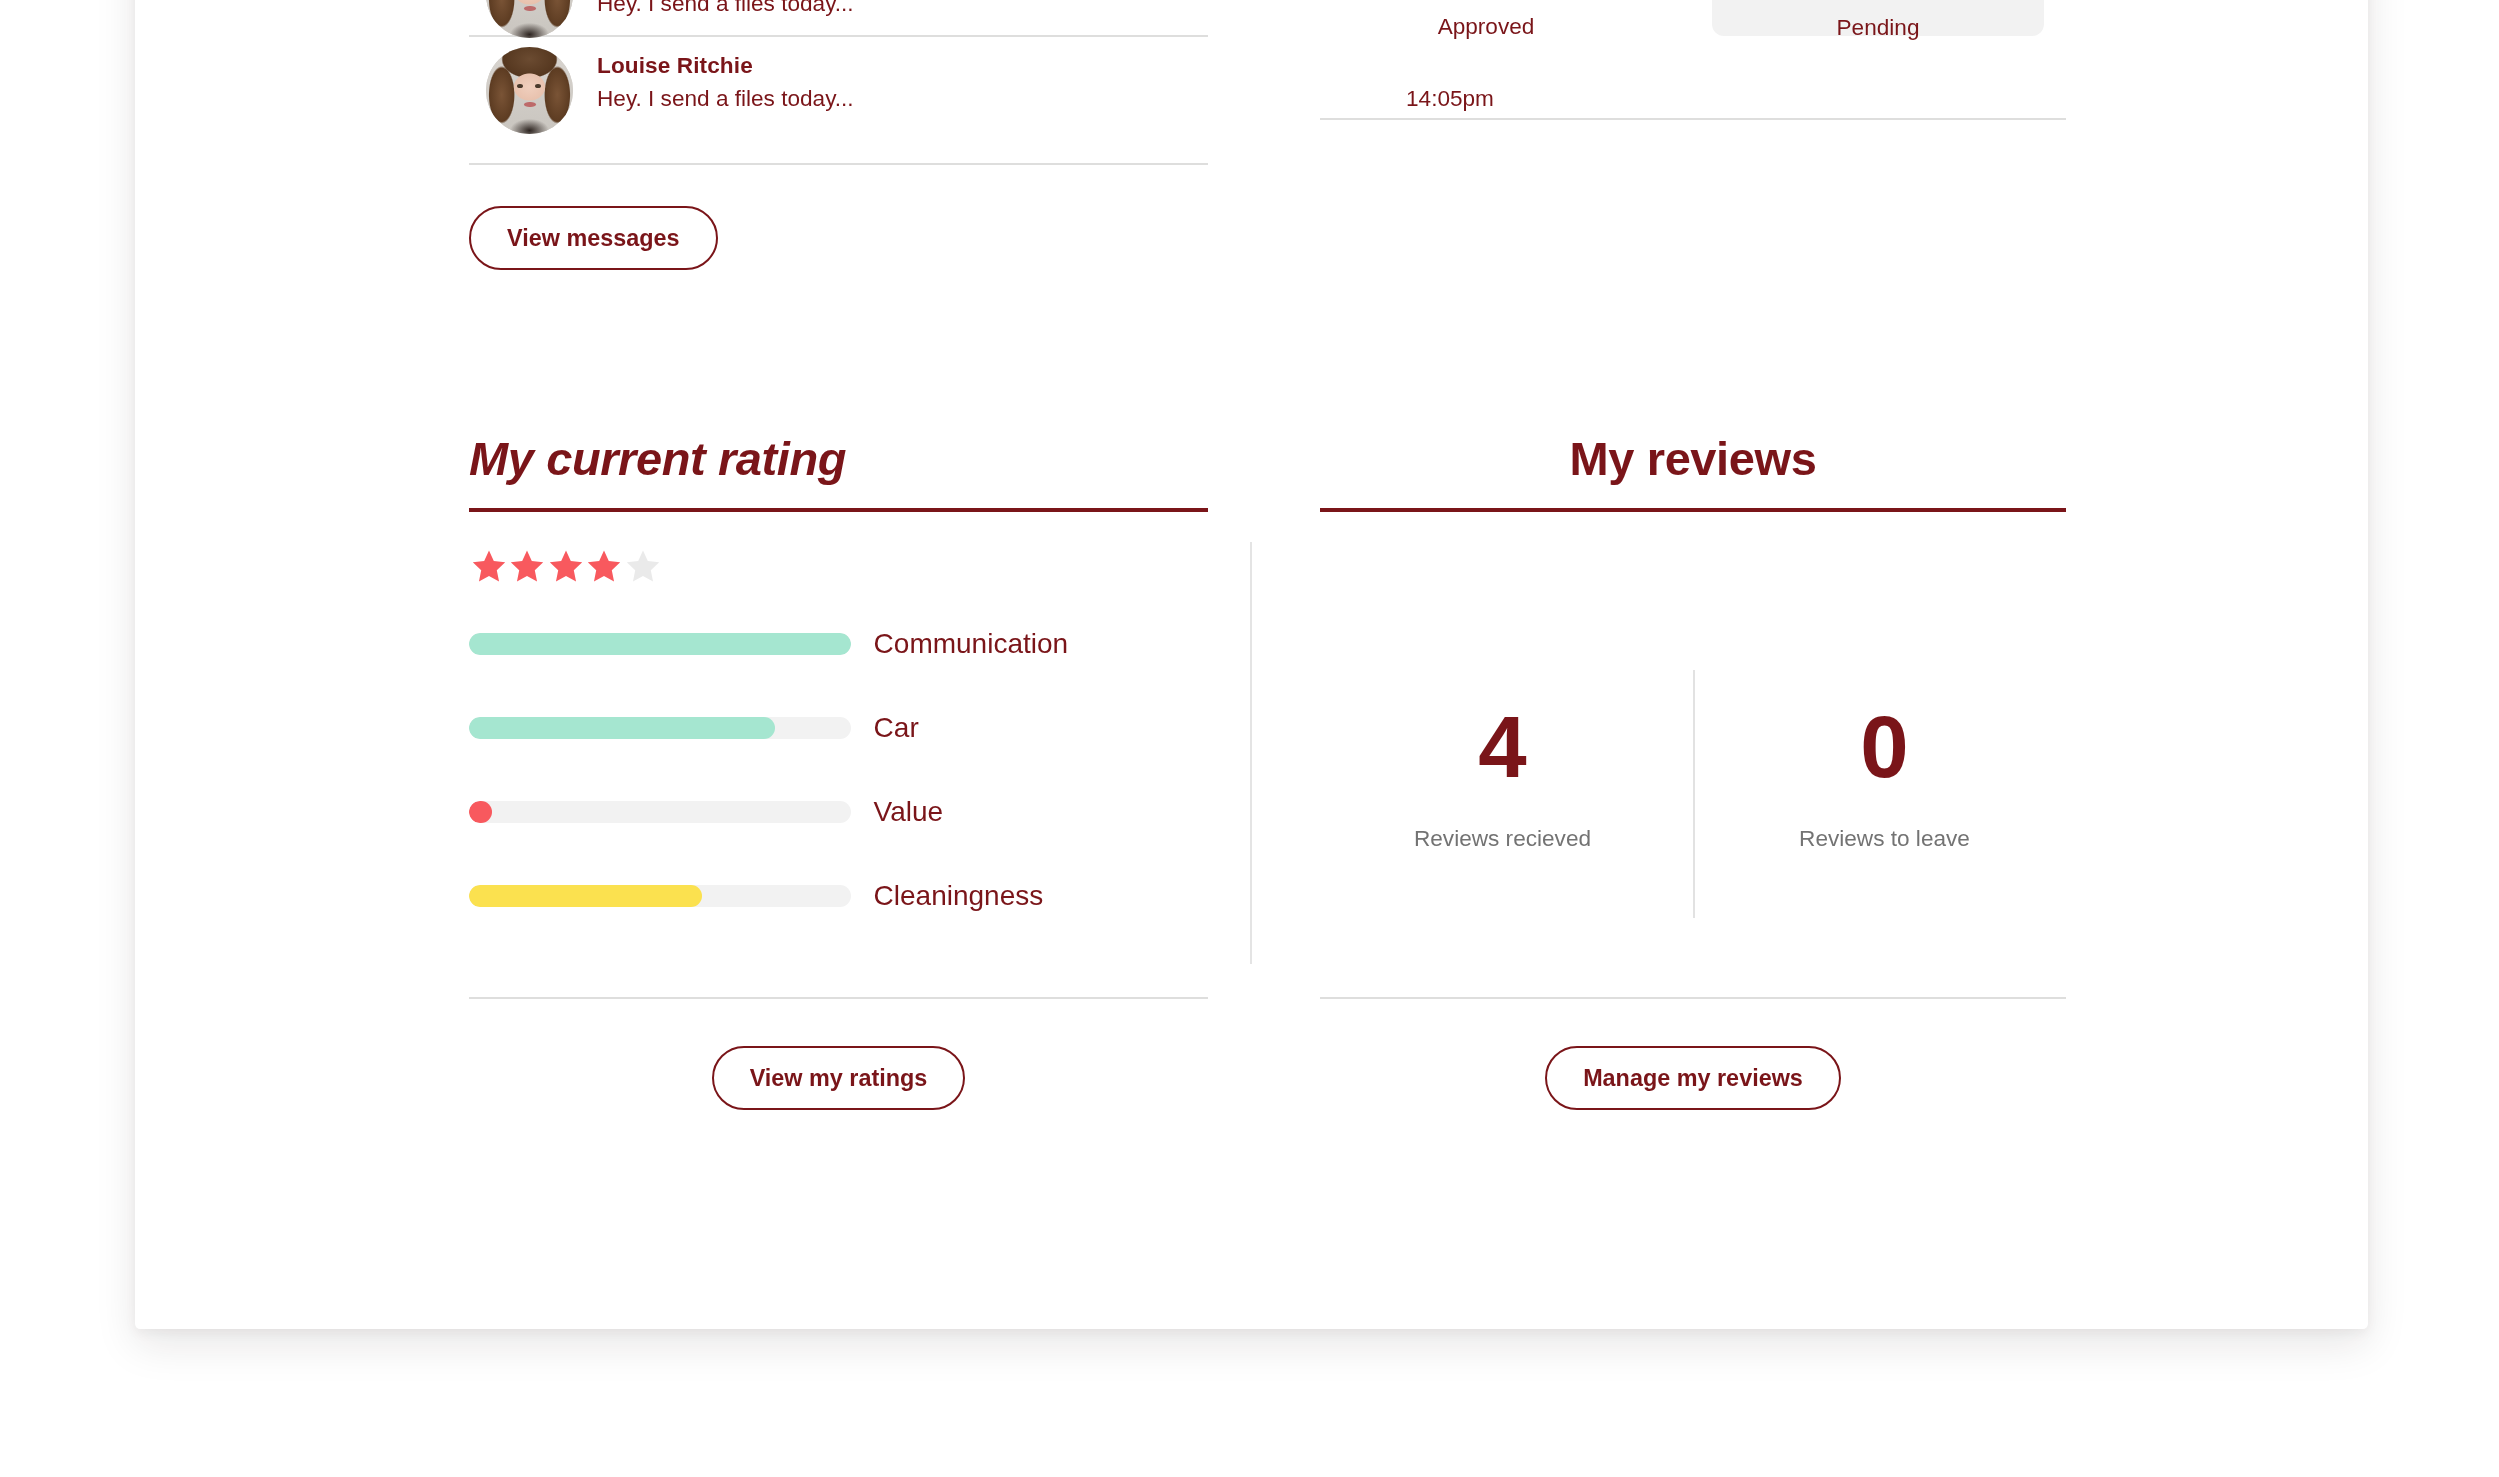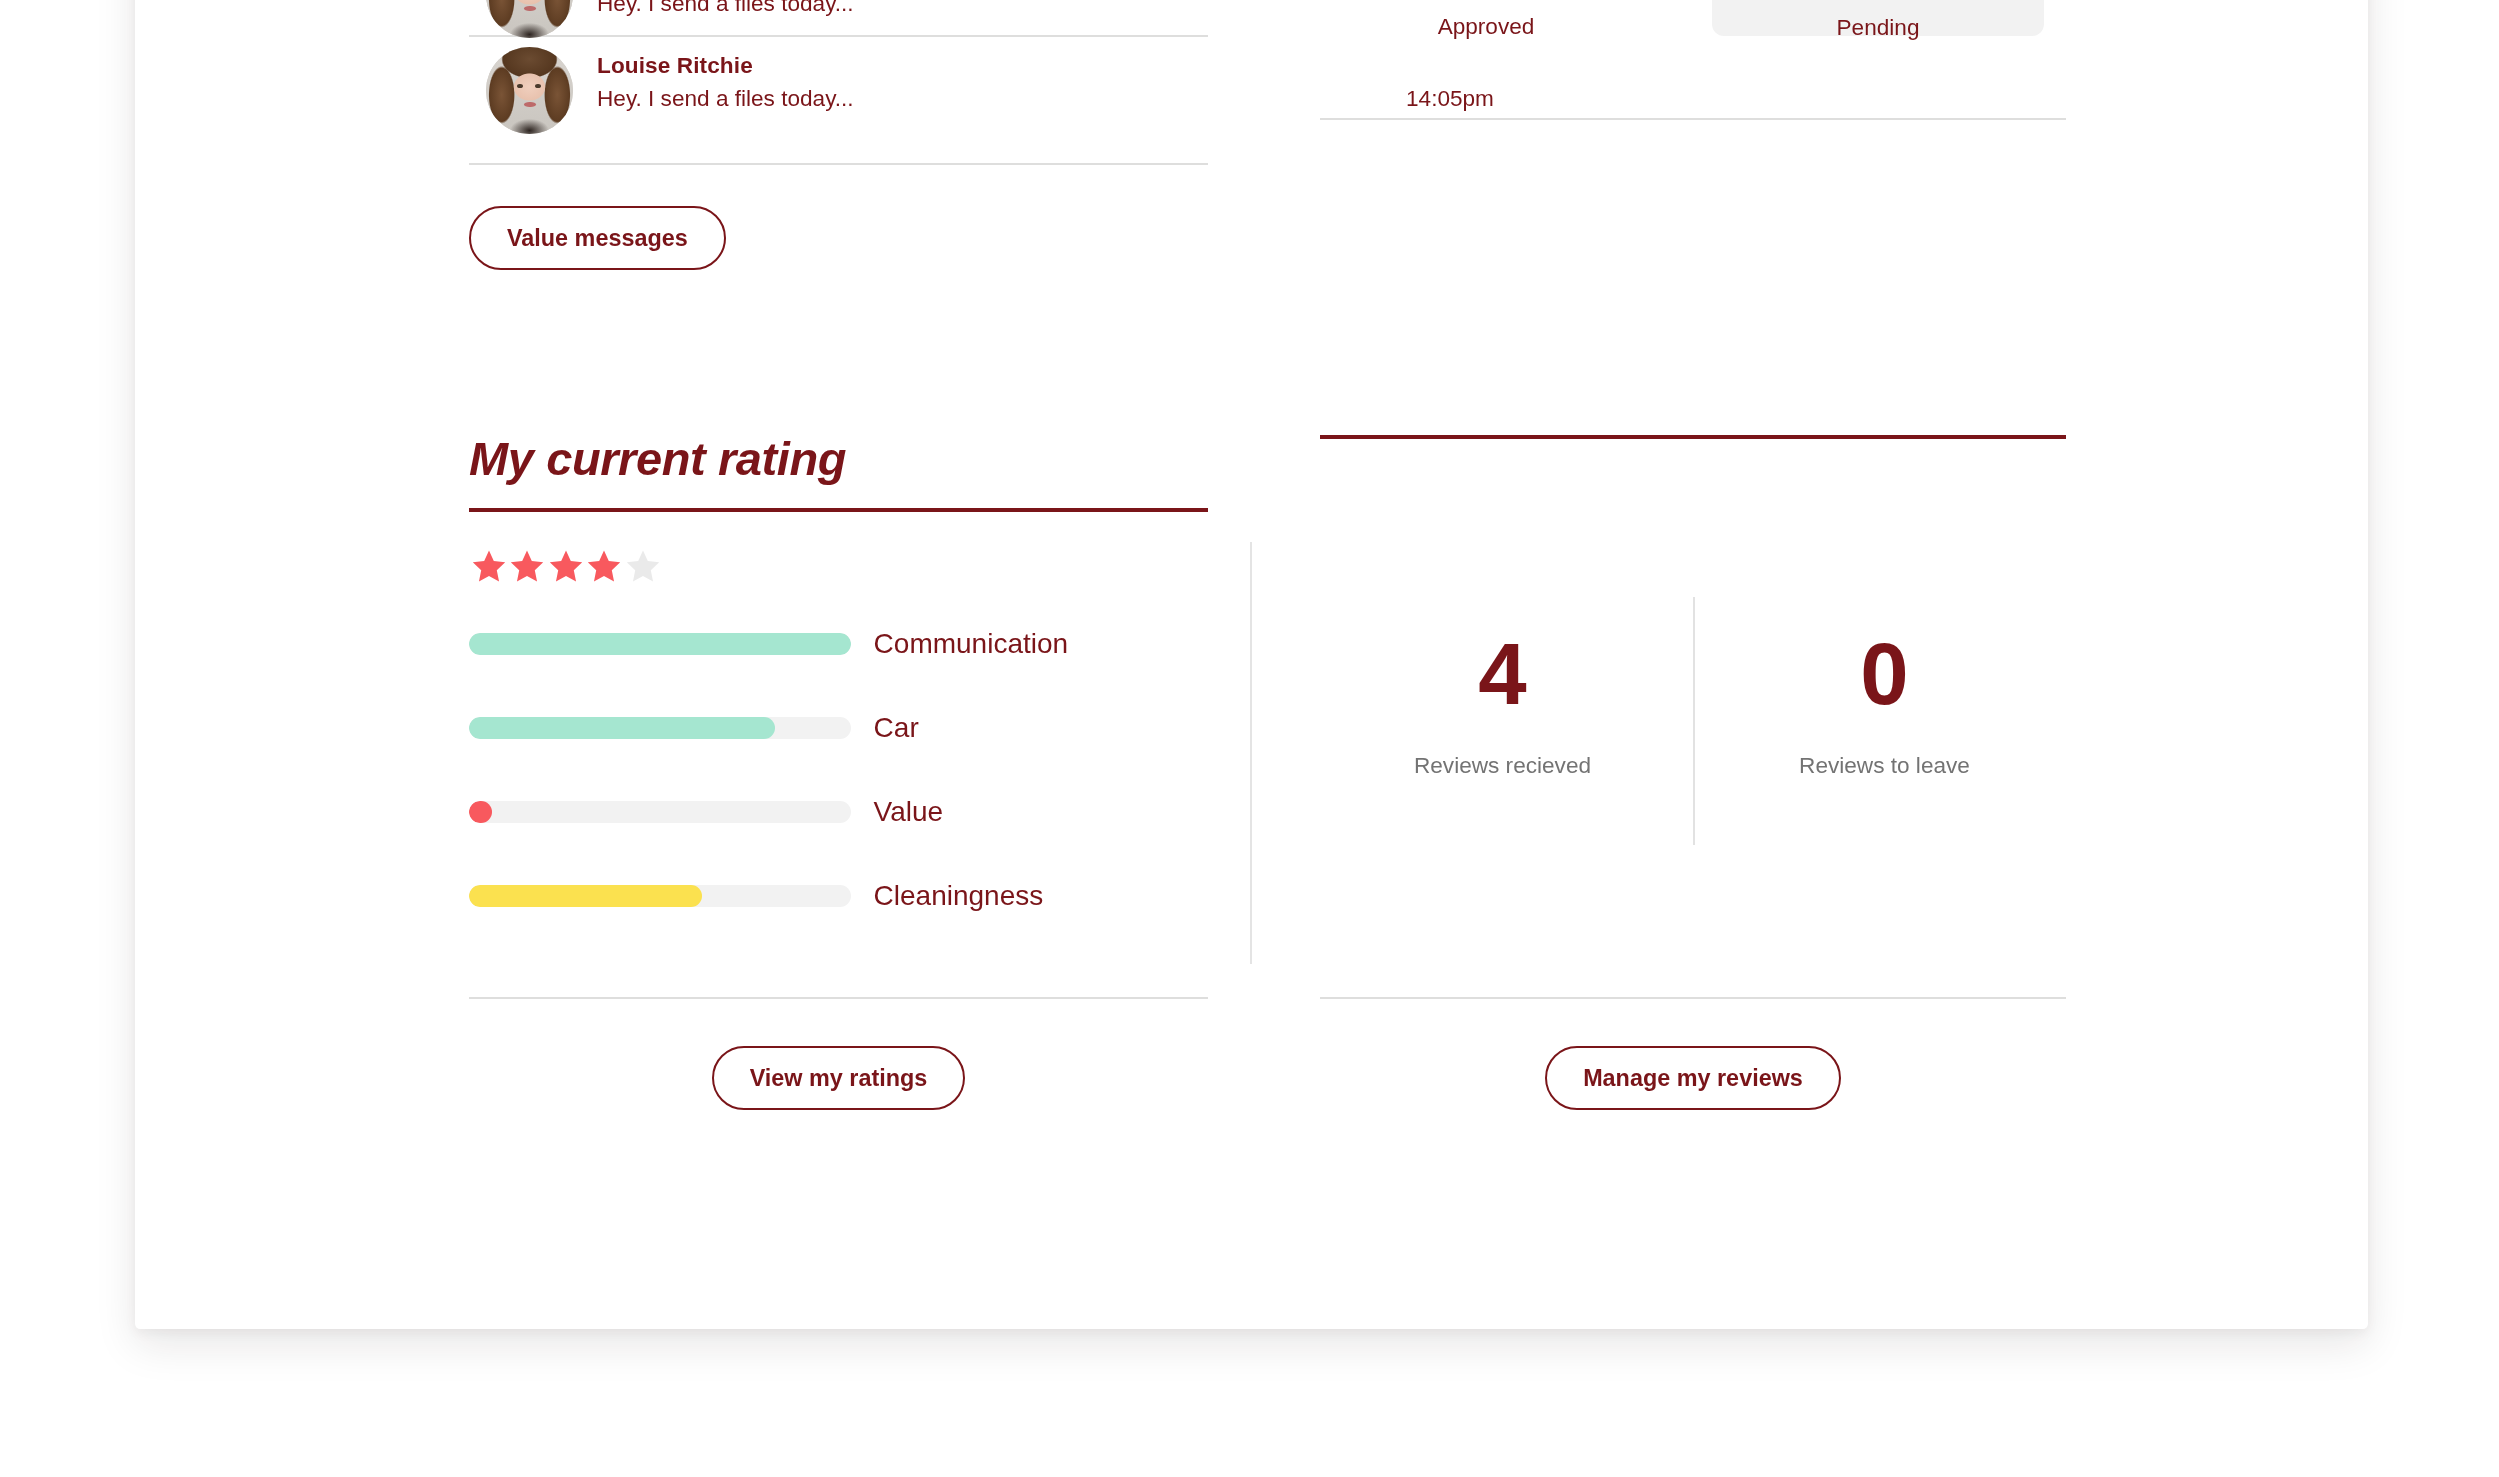--- a/index.html
+++ b/index.html
@@ -324,21 +324,21 @@
           <div class="bk-label" style="top:109px;">Approved</div>
         </div>
         <div class="bk-col right" style="top:-95px;height:226px;">
           <div class="bk-label" style="top:205px;">Pending</div>
         </div>
       </div>
       <div class="hr-light" style="margin-top:83px;"></div>
     </div>
 
     <div class="btn-row-left">
-      <button class="btn-outline">Value messages</button>
+      <button class="btn-outline">View messages</button>
     </div>
 
     <div class="rating-panel" style="top:661px;">
       <div class="section-title">My current rating</div>
       <div class="title-rule"></div>
 
       <div class="stars">
         <svg class="star" viewBox="0 0 24 24">
             <polygon fill="#f8595e" points="12,1.6 15.2,8.6 22.8,9.5 17.2,14.8 18.7,22.4 12,18.6 5.3,22.4 6.8,14.8 1.2,9.5 8.8,8.6"></polygon>
           </svg>
@@ -378,20 +378,21 @@
         <div class="bar-row">
           <div class="bar-track">
             <div class="bar-fill" style="width:61%;background:#fbe14f;"></div>
           </div>
           <div class="bar-label">Cleaningness</div>
         </div>
       </div>
     </div>
 
     <div class="reviews-panel" style="top:661px;">
+      <div class="section-title">My reviews</div>
       <div class="title-rule"></div>
 
       <div class="reviews-stats">
         <div class="rv-vline"></div>
         <div class="rv-col left">
           <div class="rv-number">4</div>
           <div class="rv-caption">Reviews recieved</div>
         </div>
         <div class="rv-col right">
           <div class="rv-number">0</div>

